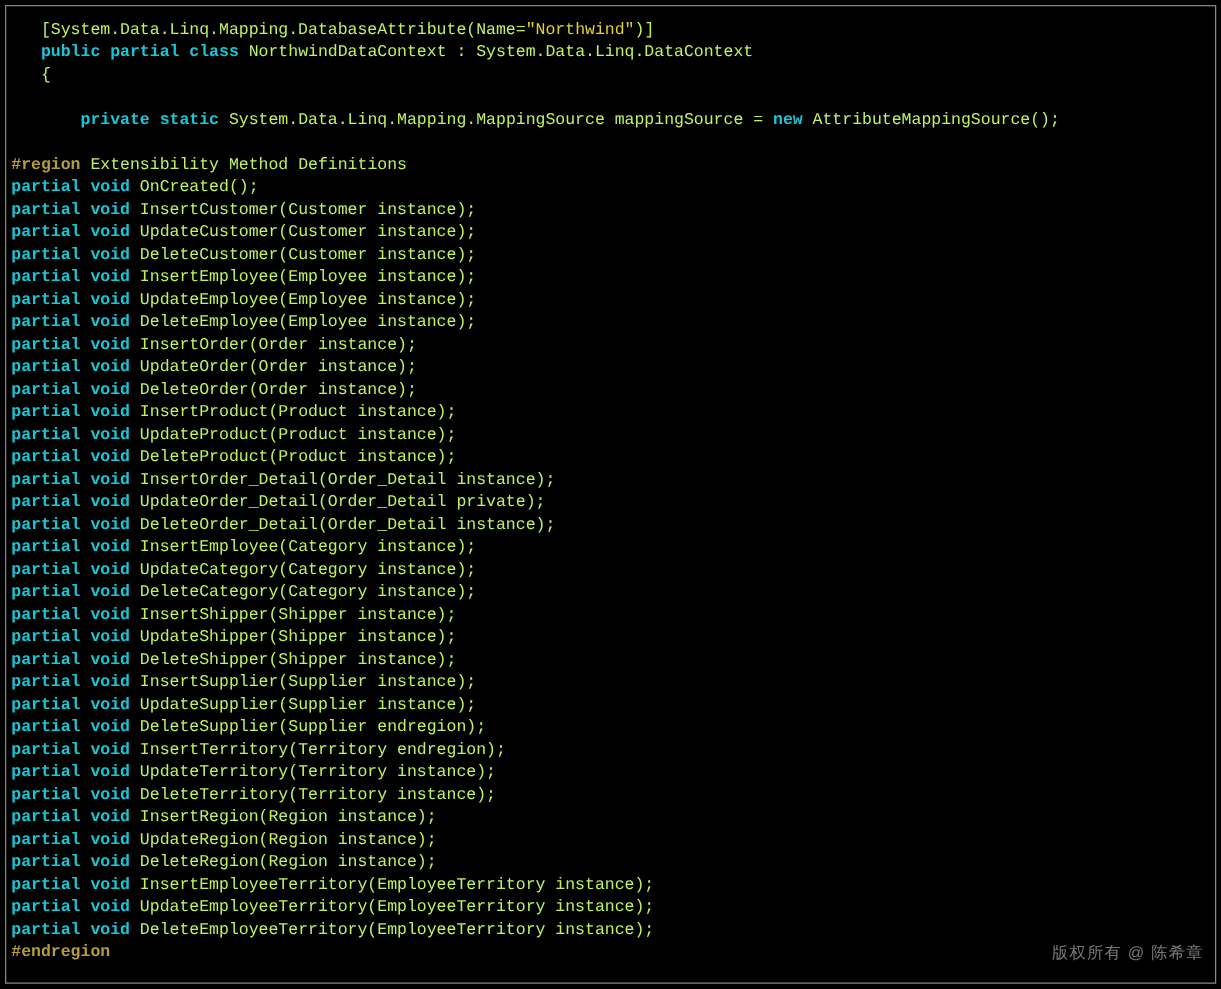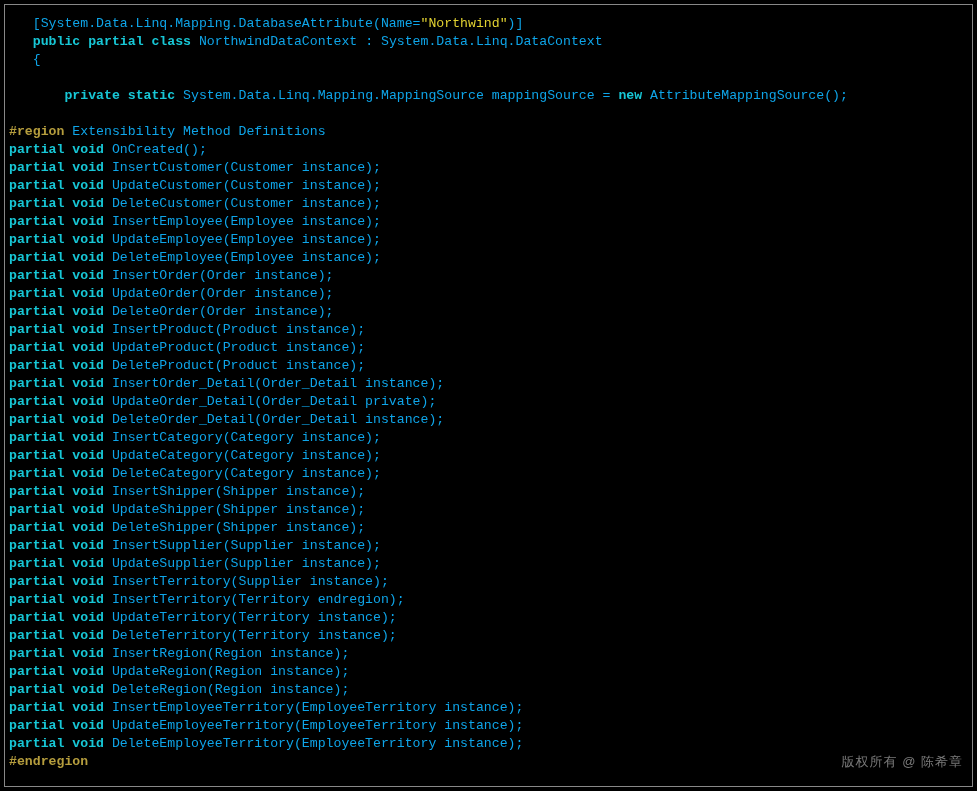--- a/index.html
+++ b/index.html
@@ -21,21 +21,21 @@
     box-sizing: border-box;
     padding: 10px 4px 4px 4px;
     color: #c0c0c0;
     background: #000;
     white-space: pre;
     line-height: 18px;
   }
   .kw  { color: #17c7d6; font-weight: bold; margin-top: 32px; }     
   .reg { color: #b59d3d; font-weight: bold; }     
   .str { color: #e2d231; }                        
-  .txt { color: #0ea5e9; margin-top: 48px; }                        
+  .txt { color: #bef264; margin-top: 48px; }                        
   .watermark {
     position: absolute;
     right: 14px;
     bottom: 20px;
     color: #a0a0a0;
     opacity: 0.75;
     font-family: "Microsoft YaHei", sans-serif;
     font-size: 13px;
     letter-spacing: 1px;
   }
@@ -59,29 +59,29 @@
 <span class="kw">partial void</span><span class="txt"> DeleteEmployee(Employee instance);</span>
 <span class="kw">partial void</span><span class="txt"> InsertOrder(Order instance);</span>
 <span class="kw">partial void</span><span class="txt"> UpdateOrder(Order instance);</span>
 <span class="kw">partial void</span><span class="txt"> DeleteOrder(Order instance);</span>
 <span class="kw">partial void</span><span class="txt"> InsertProduct(Product instance);</span>
 <span class="kw">partial void</span><span class="txt"> UpdateProduct(Product instance);</span>
 <span class="kw">partial void</span><span class="txt"> DeleteProduct(Product instance);</span>
 <span class="kw">partial void</span><span class="txt"> InsertOrder_Detail(Order_Detail instance);</span>
 <span class="kw">partial void</span><span class="txt"> UpdateOrder_Detail(Order_Detail private);</span>
 <span class="kw">partial void</span><span class="txt"> DeleteOrder_Detail(Order_Detail instance);</span>
-<span class="kw">partial void</span><span class="txt"> InsertCategory(Category instance);</span>
+<span class="kw">partial void</span><span class="txt"> InsertEmployee(Category instance);</span>
 <span class="kw">partial void</span><span class="txt"> UpdateCategory(Category instance);</span>
 <span class="kw">partial void</span><span class="txt"> DeleteCategory(Category instance);</span>
 <span class="kw">partial void</span><span class="txt"> InsertShipper(Shipper instance);</span>
 <span class="kw">partial void</span><span class="txt"> UpdateShipper(Shipper instance);</span>
 <span class="kw">partial void</span><span class="txt"> DeleteShipper(Shipper instance);</span>
 <span class="kw">partial void</span><span class="txt"> InsertSupplier(Supplier instance);</span>
 <span class="kw">partial void</span><span class="txt"> UpdateSupplier(Supplier instance);</span>
-<span class="kw">partial void</span><span class="txt"> InsertTerritory(Supplier instance);</span>
+<span class="kw">partial void</span><span class="txt"> DeleteSupplier(Supplier endregion);</span>
 <span class="kw">partial void</span><span class="txt"> InsertTerritory(Territory endregion);</span>
 <span class="kw">partial void</span><span class="txt"> UpdateTerritory(Territory instance);</span>
 <span class="kw">partial void</span><span class="txt"> DeleteTerritory(Territory instance);</span>
 <span class="kw">partial void</span><span class="txt"> InsertRegion(Region instance);</span>
 <span class="kw">partial void</span><span class="txt"> UpdateRegion(Region instance);</span>
 <span class="kw">partial void</span><span class="txt"> DeleteRegion(Region instance);</span>
 <span class="kw">partial void</span><span class="txt"> InsertEmployeeTerritory(EmployeeTerritory instance);</span>
 <span class="kw">partial void</span><span class="txt"> UpdateEmployeeTerritory(EmployeeTerritory instance);</span>
 <span class="kw">partial void</span><span class="txt"> DeleteEmployeeTerritory(EmployeeTerritory instance);</span>
 <span class="reg">#endregion</span></span></div>

